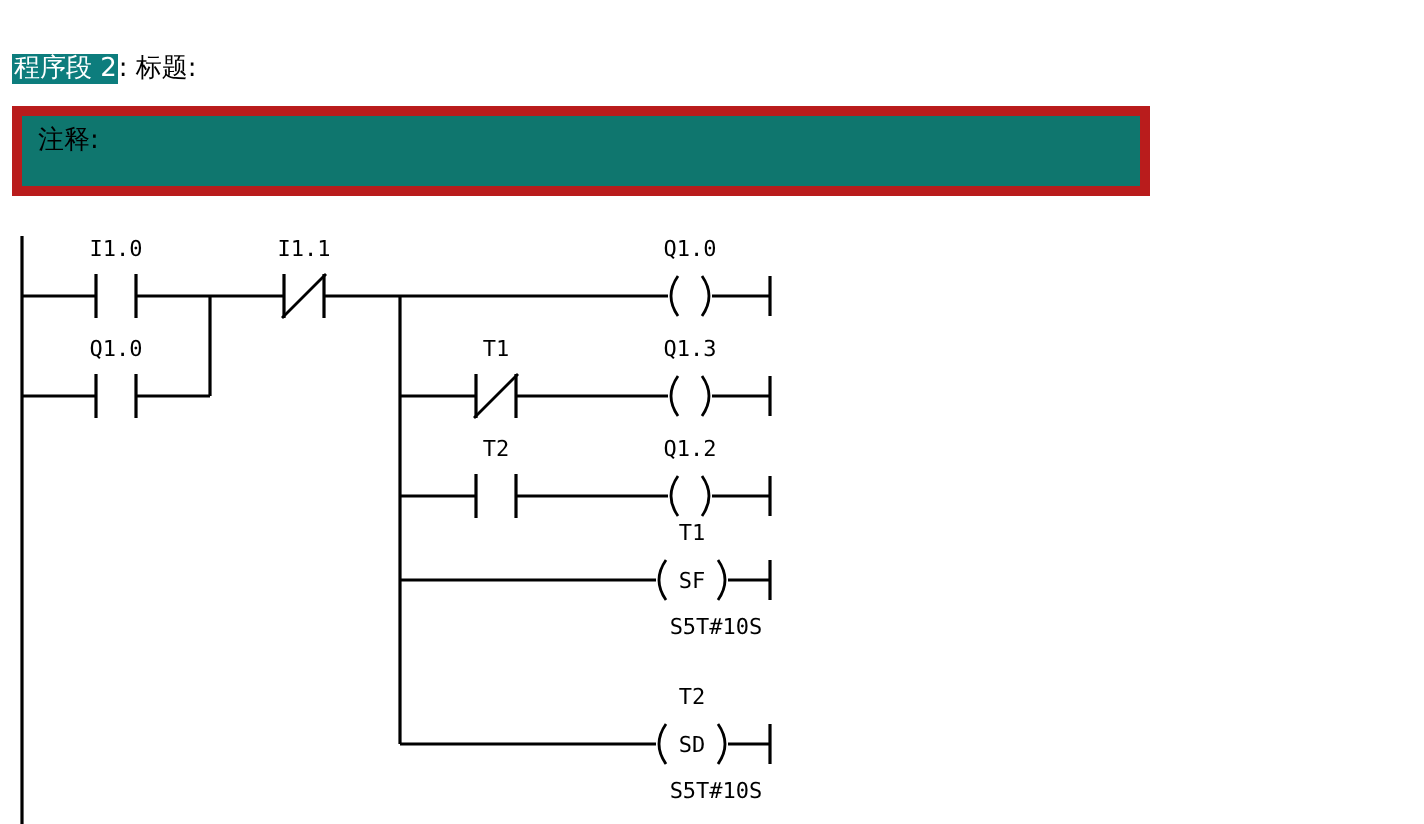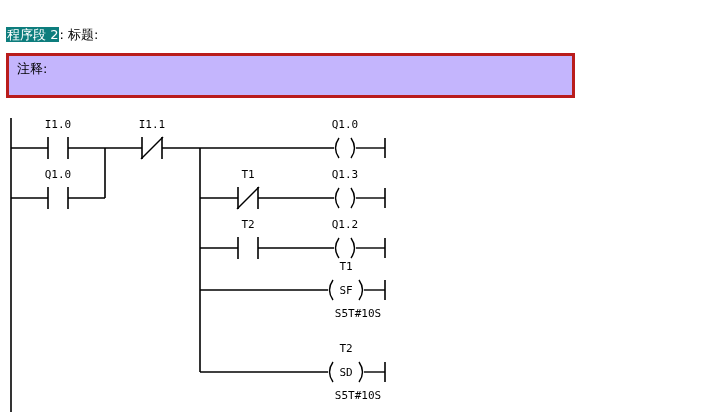--- a/index.html
+++ b/index.html
@@ -21,22 +21,22 @@
   }
   .hdr .sel{
     background:#0d7d7d;color:#ffffff;padding:0 1px;
   }
   .hdr .rest{color:#000;}
 
   
   .cmt-box{
     position:absolute;left:6px;top:33px;
     width:569px;height:45px;
-    background:#c4b5fd;
-    border:3px solid #b91c1c;
+    background:#0f766e;
+    border:5px solid #b91c1c;
     box-sizing:border-box;
   }
   .cmt-label{
     position:absolute;left:8px;top:5px;
     font-size:13px;line-height:16px;color:#000;
     font-family:"DejaVu Sans","Liberation Sans",sans-serif;
     white-space:nowrap;
   }
 
   

